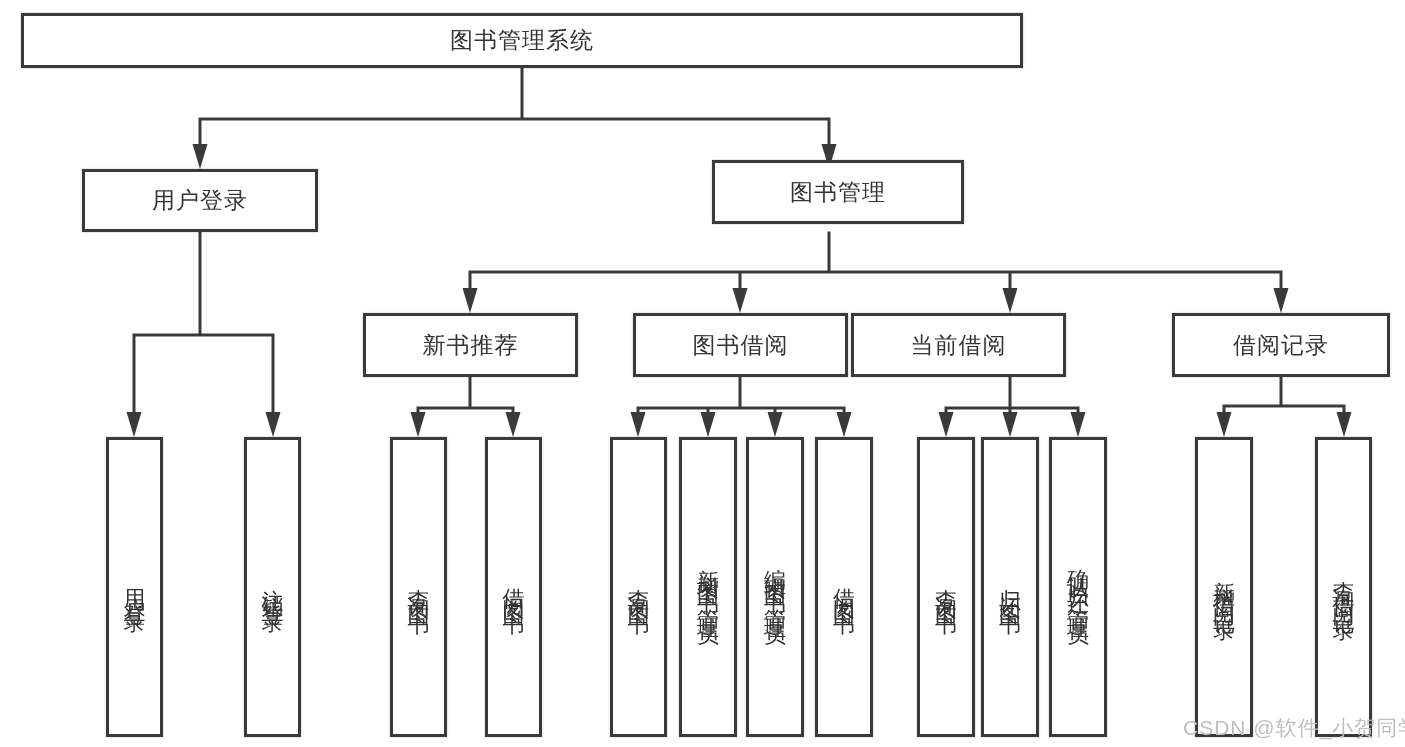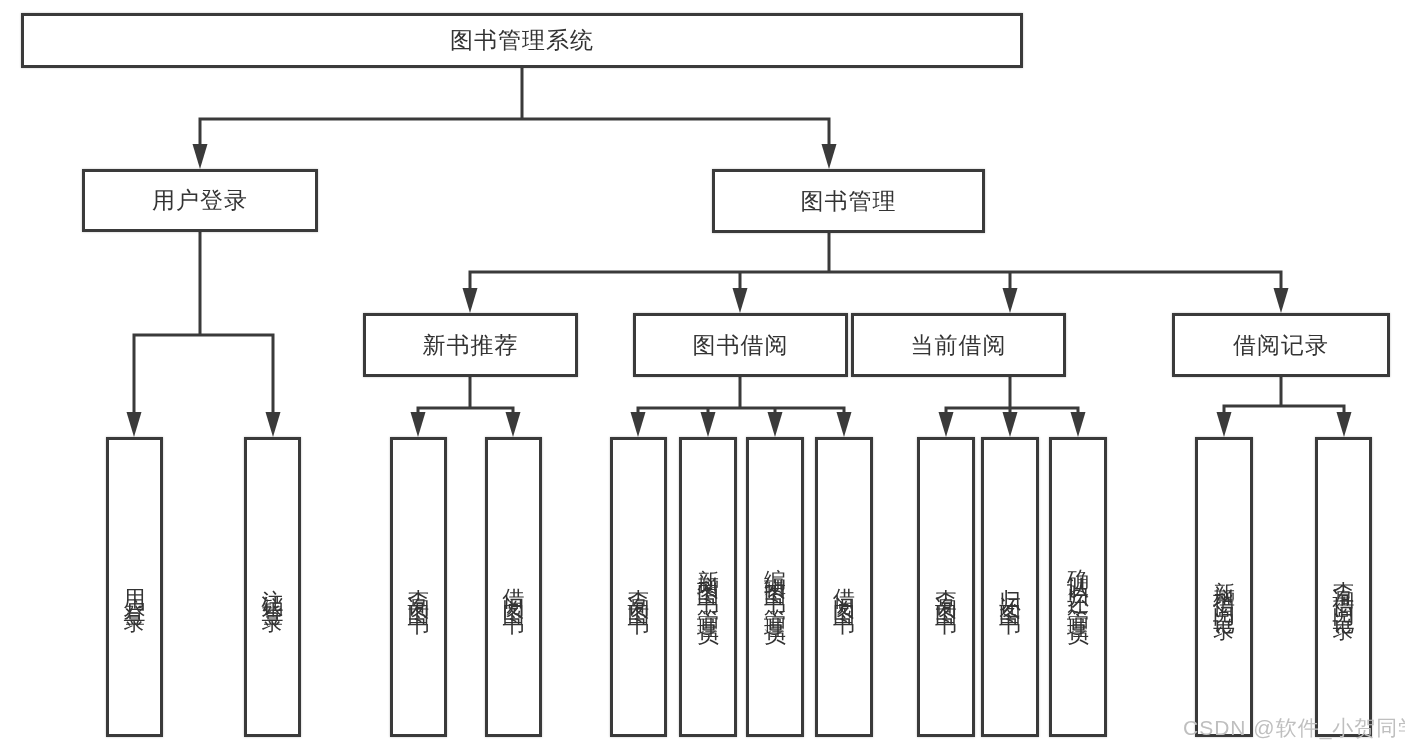--- a/index.html
+++ b/index.html
@@ -78,21 +78,21 @@
     </g>
   </svg>
 
   <div class="node h" style="left:21px;top:13px;width:1002px;height:55px">
     <span>图书管理系统</span>
   </div>
 
   <div class="node h" style="left:82px;top:169px;width:236px;height:63px">
     <span>用户登录</span>
   </div>
-  <div class="node h" style="left:712px;top:169px;width:273px;height:64px">
+  <div class="node h" style="left:712px;top:160px;width:252px;height:64px">
     <span>图书管理</span>
   </div>
 
   <div class="node h" style="left:363px;top:313px;width:215px;height:64px">
     <span>新书推荐</span>
   </div>
   <div class="node h" style="left:633px;top:313px;width:215px;height:64px">
     <span>图书借阅</span>
   </div>
   <div class="node h" style="left:851px;top:313px;width:215px;height:64px">

